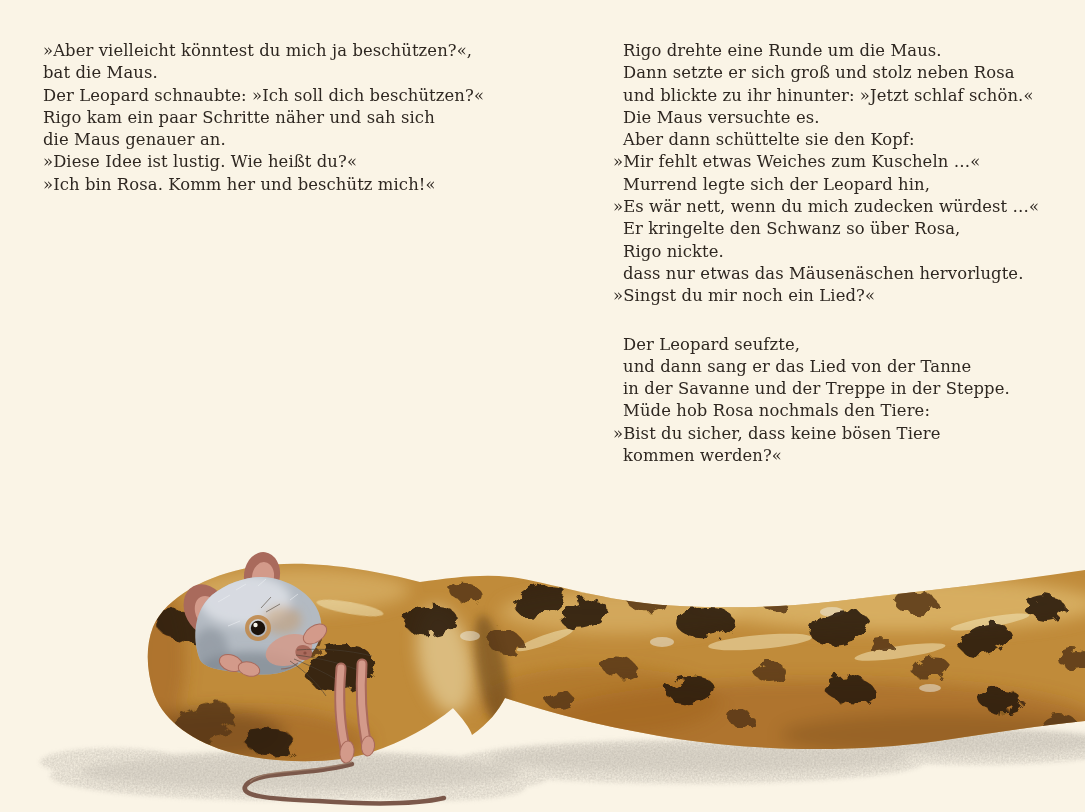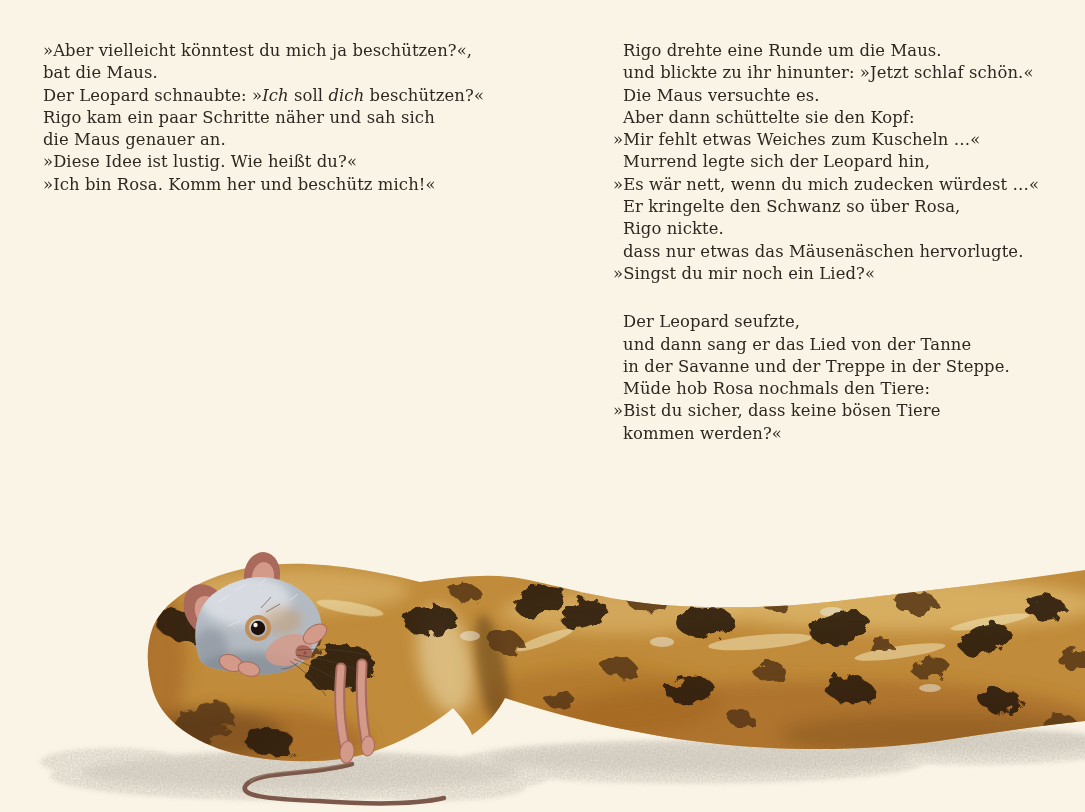--- a/index.html
+++ b/index.html
@@ -16,41 +16,42 @@
   .col{
     position:absolute;top:40px;
     font-size:16.4px;line-height:22.3px;
     letter-spacing:.1px;
   }
   .col-left{left:43px;}
   .col-right{left:613px;}
   .line{white-space:nowrap;}
   .col-left .ind{}
   .col-right .ind{margin-left:10px;}
-  .it{font-style:italic;}
+  .it{}
   .stanza2{margin-top:26px;}
   .illustration{position:absolute;left:0;top:0;width:1085px;height:812px;}
 </style>
 </head>
 <body>
 
 <div class="page">
 
   <div class="col col-left">
     <div class="line q">»Aber vielleicht könntest du mich ja beschützen?«,</div>
     <div class="line ind">bat die Maus.</div>
     <div class="line ind"><span>Der Leopard schnaubte: »</span><span class="it">Ich</span><span> soll </span><span class="it">dich</span><span> beschützen?«</span></div>
     <div class="line ind">Rigo kam ein paar Schritte näher und sah sich</div>
     <div class="line ind">die Maus genauer an.</div>
     <div class="line q">»Diese Idee ist lustig. Wie heißt du?«</div>
     <div class="line q">»Ich bin Rosa. Komm her und beschütz mich!«</div>
   </div>
 
   <div class="col col-right">
     <div class="line ind">Rigo drehte eine Runde um die Maus.</div>
+    <div class="line ind">Dann setzte er sich groß und stolz neben Rosa</div>
     <div class="line ind">und blickte zu ihr hinunter: »Jetzt schlaf schön.«</div>
     <div class="line ind">Die Maus versuchte es.</div>
     <div class="line ind">Aber dann schüttelte sie den Kopf:</div>
     <div class="line q">»Mir fehlt etwas Weiches zum Kuscheln …«</div>
     <div class="line ind">Murrend legte sich der Leopard hin,</div>
     <div class="line q">»Es wär nett, wenn du mich zudecken würdest …«</div>
     <div class="line ind">Er kringelte den Schwanz so über Rosa,</div>
     <div class="line ind">Rigo nickte.</div>
     <div class="line ind">dass nur etwas das Mäusenäschen hervorlugte.</div>
     <div class="line q">»Singst du mir noch ein Lied?«</div>

